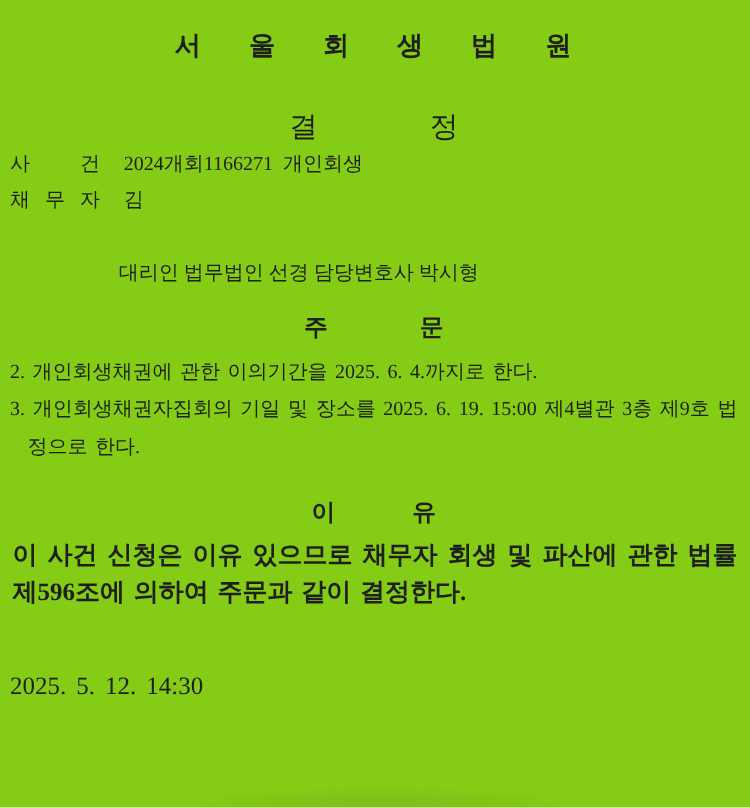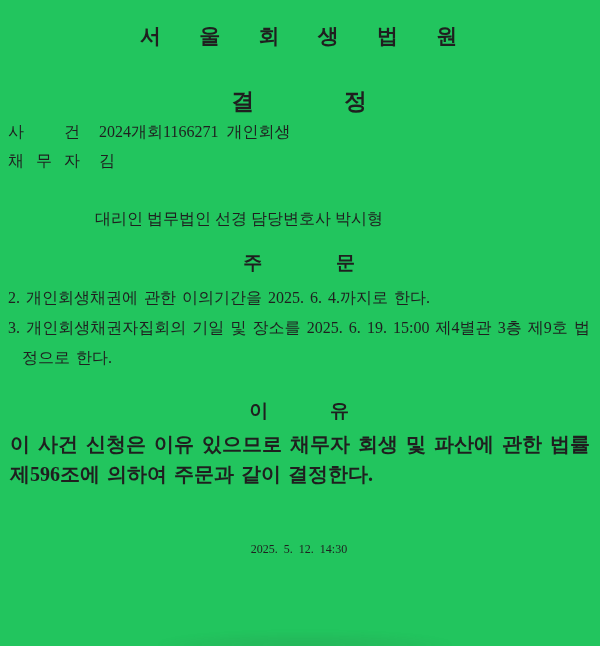--- a/index.html
+++ b/index.html
@@ -6,37 +6,37 @@
   html, body { background: #ffffff; }
   body {
     width: 600px; height: 646px;
     font-family: "Liberation Serif", "DejaVu Serif", serif;
     color: #1f1f1f;
     overflow: hidden;
   }
   .page {
     position: relative;
     width: 600px; height: 646px;
-    background: #22c55e;
+    background: #84cc16;
     padding: 0 10px 0 8px;
     overflow: hidden;
   }
   .court-title {
     margin: 24px 0 0 0;
     text-align: center;
     font-size: 21px; line-height: 24px;
     font-weight: 700;
     word-spacing: 31px;
     letter-spacing: 1px;
   }
   .doc-type {
     margin: 41px 0 0 0;
     text-align: center;
     font-size: 23px; line-height: 26px;
-    font-weight: 700;
+    font-weight: 400;
     word-spacing: 84px;
   }
   .case-table { margin: 2px 0 0 0; font-size: 16px; }
   .case-row { line-height: 29px; white-space: nowrap; }
   .case-label {
     display: inline-block;
     width: 72px;
     text-align: justify;
     text-align-last: justify;
     vertical-align: top;
@@ -71,22 +71,21 @@
   .reason-body {
     margin: 6px 0 0 0;
     padding-left: 2px;
     font-size: 20px; line-height: 30px;
     text-align: justify;
     word-spacing: 2px;
     font-weight: bold;
   }
   .doc-date {
     margin: 50px 0 0 0;
-    text-align: center;
-    font-size: 12px; line-height: 20px;
+    font-size: 20px; line-height: 20px;
     word-spacing: 3px;
   }
   .bottom-shadow {
     position: absolute;
     left: 160px; top: 632px;
     width: 290px; height: 26px;
     background: radial-gradient(ellipse at center, rgba(60,60,60,0.10) 0%, rgba(60,60,60,0.04) 55%, rgba(255,255,255,0) 75%);
     filter: blur(2px);
     pointer-events: none;
   }

